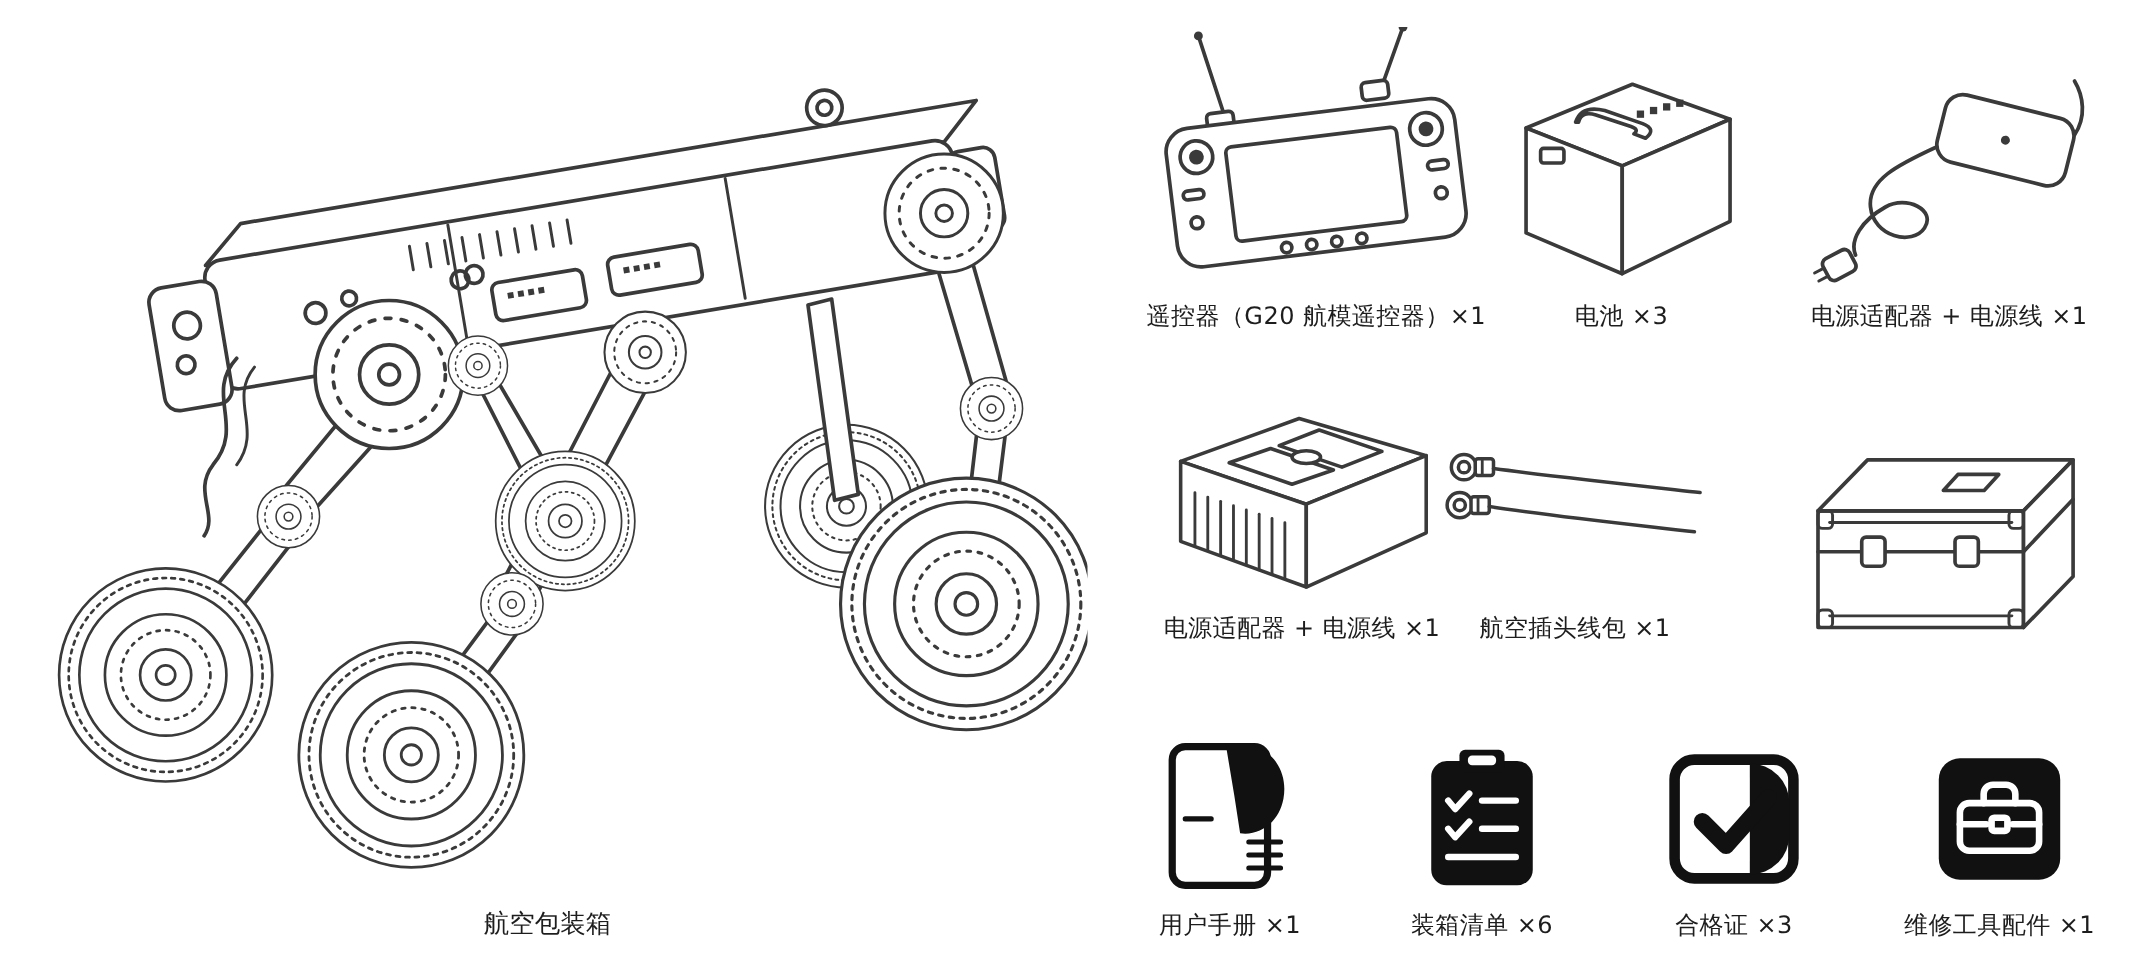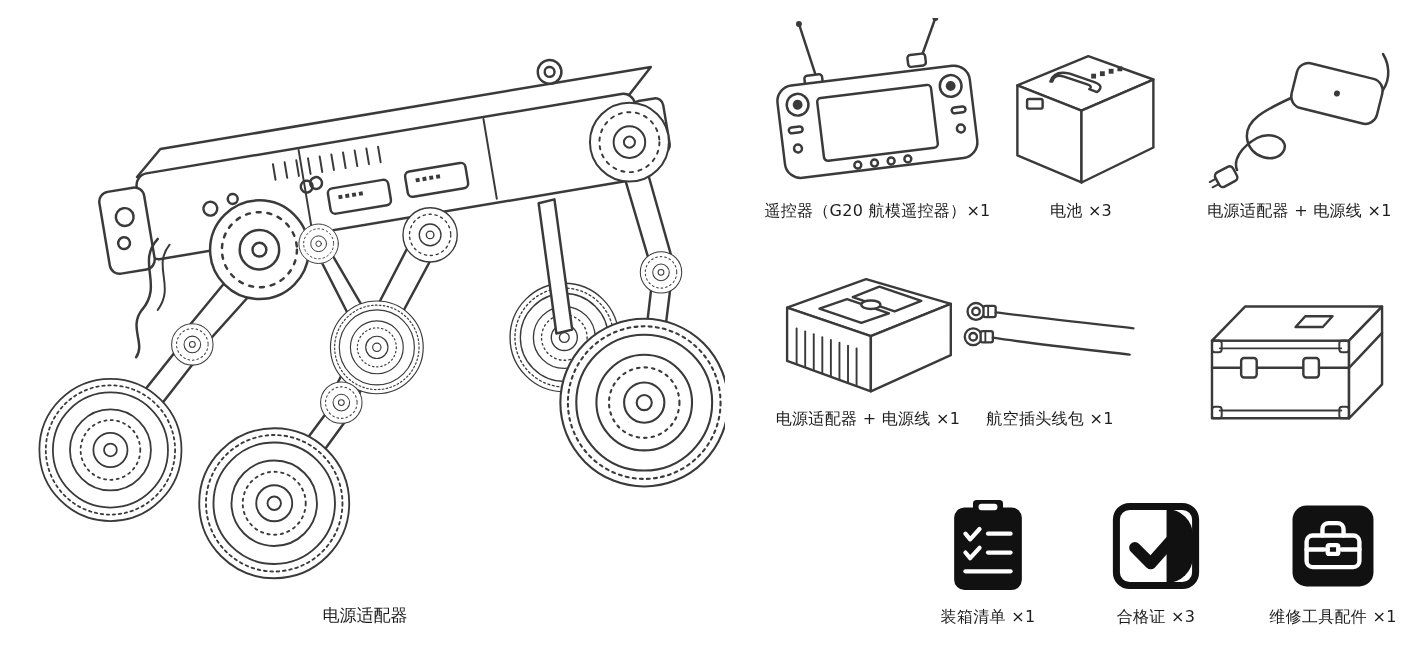--- a/index.html
+++ b/index.html
@@ -129,21 +129,21 @@
 
       <use href="#hub" transform="translate(253,249)"></use>
       <use href="#hub" transform="translate(426,234) scale(0.55)"></use>
       <use href="#hub" transform="translate(313,243) scale(0.4)"></use>
       <use href="#hub" transform="translate(628,140) scale(0.8)"></use>
 
       <use href="#wheel" transform="translate(102,452) scale(0.72)"></use>
       <use href="#wheel" transform="translate(268,506) scale(0.76)"></use>
       <use href="#wheel" transform="translate(643,404) scale(0.85)"></use>
     </svg>
-    <div class="robot-label">电源适配器</div>
+    <div class="robot-label">航空包装箱</div>
   </div>
 
   <div class="cell" style="left:755px;top:15px;width:245px;height:207px">
     <div class="art">
       <svg width="238" height="172" viewBox="0 0 240 174">
         <path class="sn" stroke-width="3" d="M57,58 L40,6"></path>
           <circle class="fl" cx="40" cy="6" r="3"></circle>
         <path class="sn" stroke-width="3" d="M163,42 L178,0"></path>
           <circle class="fl" cx="178" cy="0" r="3"></circle>
         <g transform="rotate(-7 120 110)">
@@ -265,37 +265,52 @@
           <rect x="145" y="50" width="10" height="12" rx="3"></rect>
           <rect x="14" y="118" width="10" height="12" rx="3"></rect>
           <rect x="145" y="118" width="10" height="12" rx="3"></rect>
           <line x1="22" y1="58" x2="147" y2="58"></line>
           <line x1="22" y1="122" x2="147" y2="122"></line>
         </g>
       </svg>
     </div>
   </div>
 
+  <div class="cell" style="left:760px;top:482px;width:120px;height:146px">
+    <div class="art">
+      <svg width="88" height="104" viewBox="0 0 90 108">
+        <rect x="5" y="6" width="66" height="96" rx="9" fill="#ffffff" stroke="#111111" stroke-width="5"></rect>
+        <path class="ik" d="M42,4 C70,0 86,20 82,42 C79,58 66,68 52,66 L48,40 Z"></path>
+        <g stroke="#111111" stroke-width="3.5" stroke-linecap="round">
+          <line x1="14" y1="56" x2="32" y2="56"></line>
+          <line x1="58" y1="72" x2="80" y2="72"></line>
+          <line x1="58" y1="81" x2="80" y2="81"></line>
+          <line x1="58" y1="90" x2="80" y2="90"></line>
+        </g>
+      </svg>
+    </div>
+    <div class="label">用户手册 ×1</div>
+  </div>
 
   <div class="cell" style="left:928px;top:482px;width:120px;height:146px">
     <div class="art" style="margin-bottom:4px">
       <svg width="76" height="94" viewBox="0 0 80 100">
         <rect class="ik" x="4" y="10" width="72" height="88" rx="11"></rect>
         <rect class="ik" x="24" y="2" width="32" height="16" rx="4"></rect>
         <rect x="30" y="6" width="20" height="7" rx="3" fill="#ffffff"></rect>
         <g class="iw" stroke-width="4.5">
           <path d="M16,38 l5,6 10,-11"></path>
             <line x1="40" y1="38" x2="64" y2="38"></line>
           <path d="M16,58 l5,6 10,-11"></path>
             <line x1="40" y1="58" x2="64" y2="58"></line>
           <line x1="16" y1="78" x2="64" y2="78"></line>
         </g>
       </svg>
     </div>
-    <div class="label">装箱清单 ×1</div>
+    <div class="label">装箱清单 ×6</div>
   </div>
 
   <div class="cell" style="left:1096px;top:482px;width:120px;height:146px">
     <div class="art" style="margin-bottom:6px">
       <svg width="88" height="88" viewBox="0 0 100 100">
         <rect x="5" y="5" width="90" height="90" rx="15" fill="#ffffff" stroke="#111111" stroke-width="8"></rect>
         <path d="M62,8 a30,30 0 0 1 30,30 v24 a30,30 0 0 1 -30,30 z" class="ik"></path>
         <path d="M26,52 L44,70 L76,34" stroke="#111111" stroke-width="13" fill="none" stroke-linecap="round" stroke-linejoin="round"></path>
         <path d="M62,46 L76,34 L70,60" class="iw" stroke="#ffffff" stroke-width="0" fill="none"></path>
       </svg>

